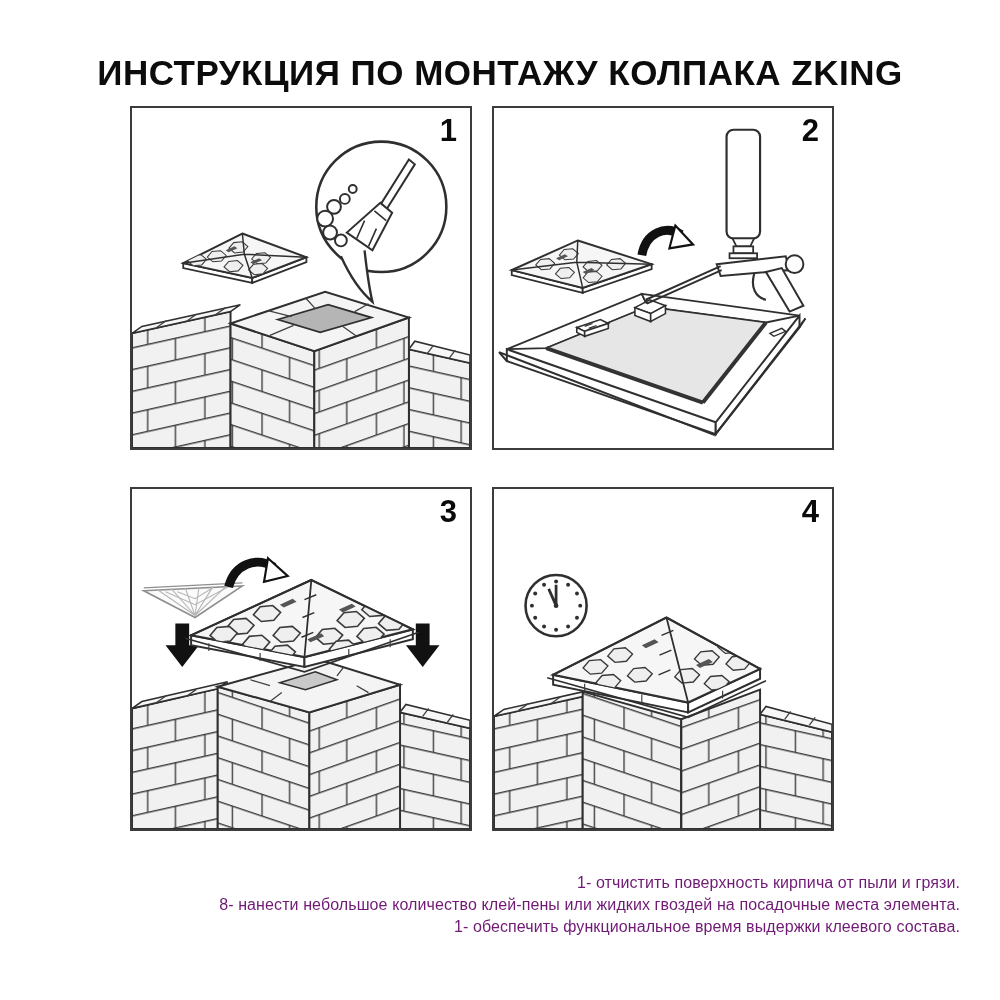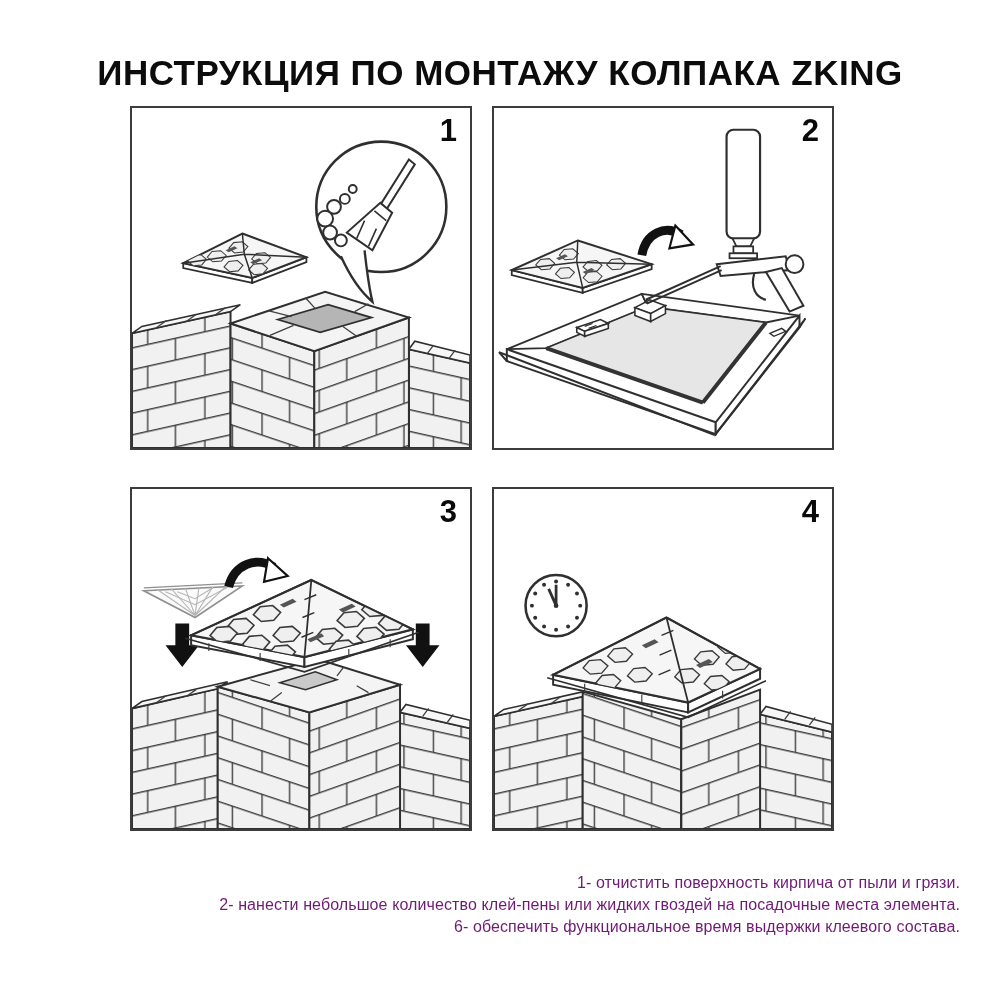--- a/index.html
+++ b/index.html
@@ -363,15 +363,15 @@
         <circle cx="63" cy="118" r="2.4" fill="#2f2f2f"></circle>
       </g>
     </svg>
     <div class="num">4</div>
   </section>
 
 </div>
 
 <div class="steps">
   <div>1- отчистить поверхность кирпича от пыли и грязи.</div>
-  <div>2- нанести небольшое количество клей-пены или жидких гвоздей на посадочные места элемента.</div>
-  <div>6- обеспечить функциональное время выдержки клеевого состава.</div>
+  <div>8- нанести небольшое количество клей-пены или жидких гвоздей на посадочные места элемента.</div>
+  <div>1- обеспечить функциональное время выдержки клеевого состава.</div>
 </div>
 
 </body></html>

